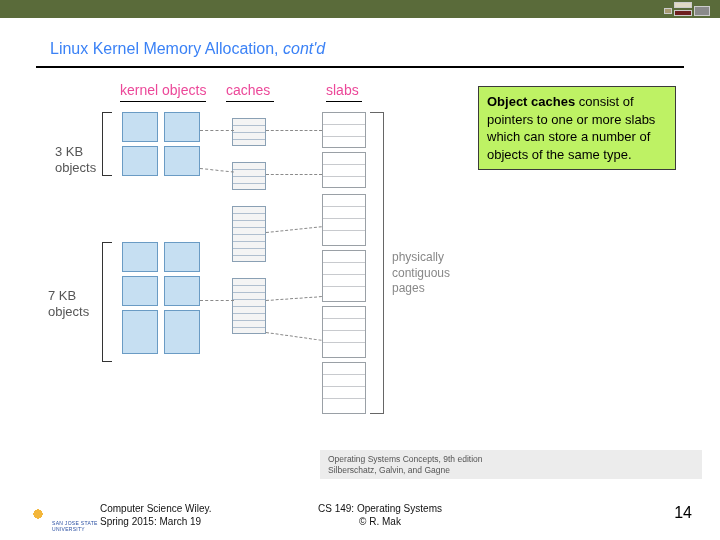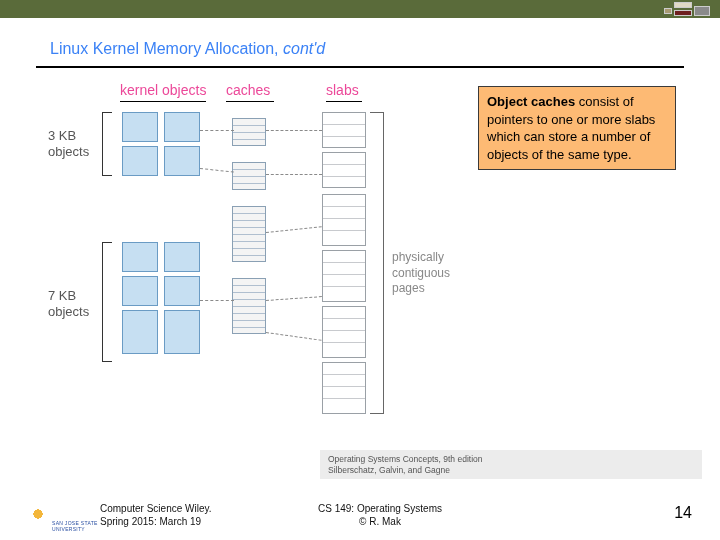--- a/index.html
+++ b/index.html
@@ -80,21 +80,21 @@
 
   .lbl-left {
     position: absolute;
     left: 4px;
     font-size: 13px;
     color: #555;
     width: 54px;
     text-align: left;
     line-height: 1.2;
   }
-  .lbl-3kb { top: 46px; }
+  .lbl-3kb { top: 62px; margin-left: 7px; }
   .lbl-7kb { top: 206px; }
 
   .bracket {
     position: absolute;
     width: 10px;
     border-left: 1px solid #333;
     border-top: 1px solid #333;
     border-bottom: 1px solid #333;
   }
   .bracket-3kb { left: 58px; top: 30px; height: 64px; }
@@ -184,21 +184,21 @@
     color: #888;
     line-height: 1.3;
     width: 90px;
   }
 
   .callout {
     position: absolute;
     top: 86px;
     left: 478px;
     width: 198px;
-    background: #fdba74;
+    background: #bef264;
     border: 1px solid #3a3a3a;
     padding: 6px 8px;
     font-size: 13px;
     line-height: 1.35;
     color: #000;
   }
   .callout b { font-weight: bold; }
 
   .refbox {
     position: absolute;

